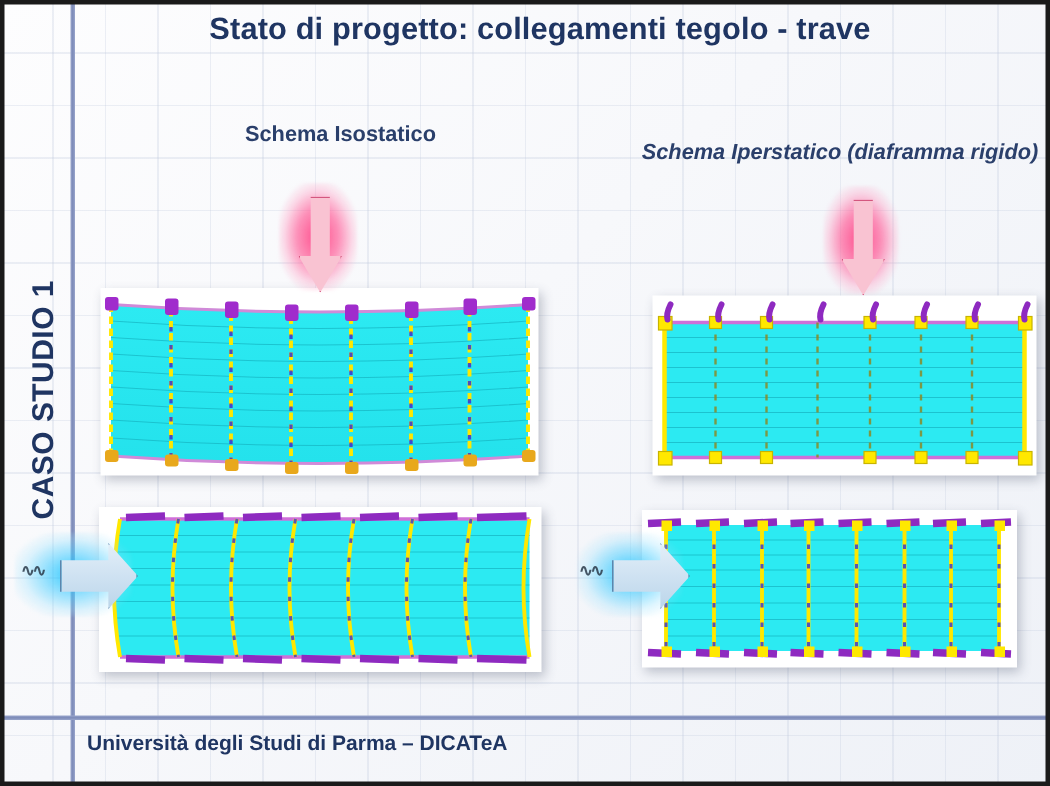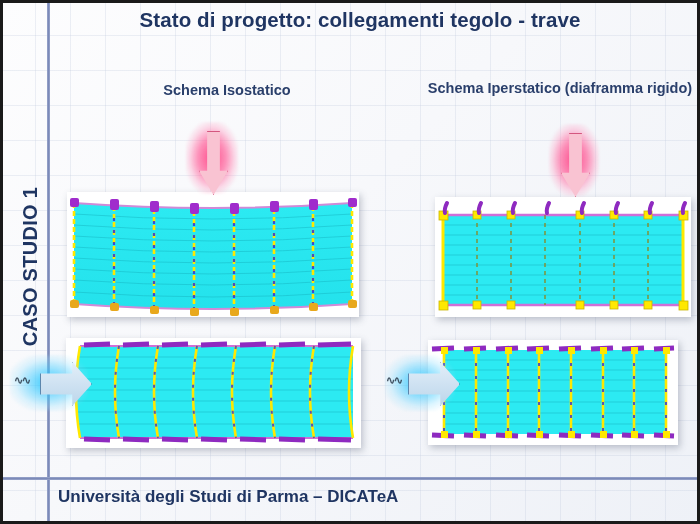--- a/index.html
+++ b/index.html
@@ -31,31 +31,31 @@
   .title{
     position:absolute;left:60px;top:8px;width:600px;
     text-align:center;color:#1f3562;font-weight:bold;font-size:20.5px;
     letter-spacing:.1px;
   }
   .sub{
     position:absolute;color:#2a3f6b;font-weight:bold;font-size:14.5px;
     line-height:20px;
   }
   .sub-left{left:112px;top:80px;width:230px;text-align:center;}
-  .sub-right{left:420px;top:78px;width:280px;text-align:center;}
+  .sub-right{left:420px;top:92px;width:280px;text-align:center;font-style:italic;}
 
   .sidelabel{
     position:absolute;left:-70px;top:255px;width:200px;
     color:#1f3562;font-weight:bold;font-size:20px;
     transform:rotate(-90deg);transform-origin:center center;
     text-align:center;letter-spacing:.3px;white-space:nowrap;
   }
   .footer{
     position:absolute;left:58px;top:487px;
-    color:#1f3562;font-weight:bold;font-size:17px;
+    color:#1f3562;font-weight:bold;font-size:14px;
   }
 
   
   .pic{position:absolute;background:#ffffff;
        box-shadow:2px 3px 7px rgba(60,70,95,.30);
        overflow:hidden;}
   .pic .mesh{position:absolute;}
 
   #pic-tl{left:67px;top:192px;width:292px;height:125px;}
   #pic-tr{left:435px;top:197px;width:256px;height:120px;}

